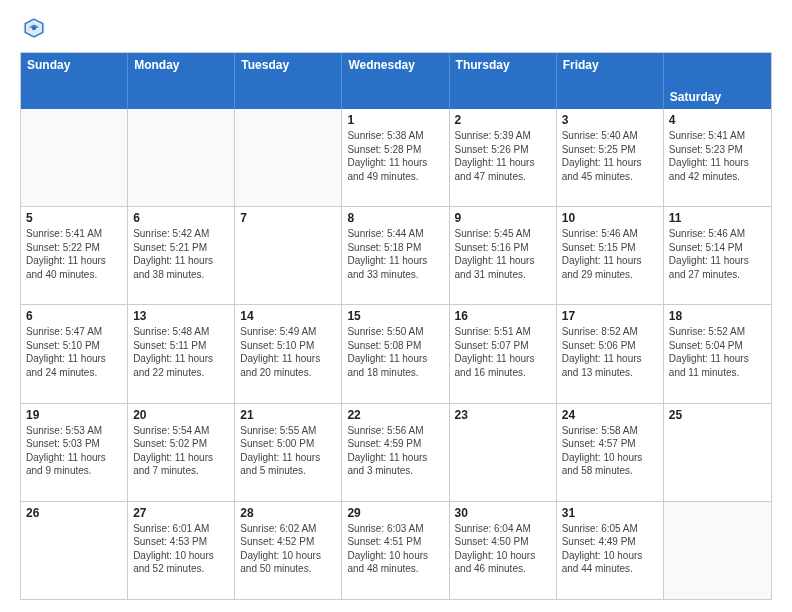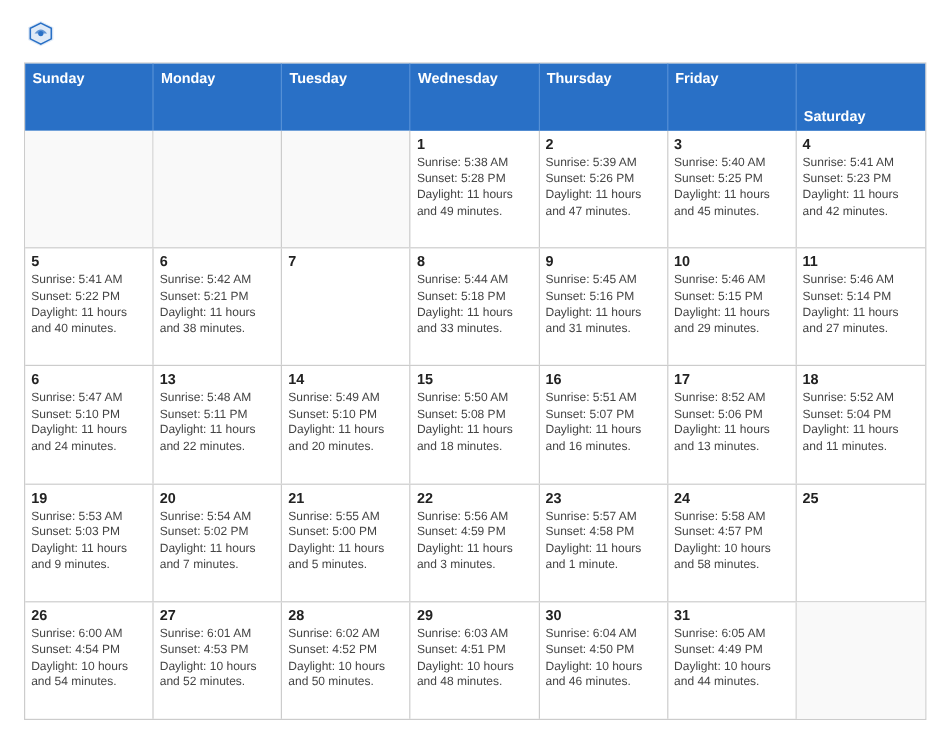--- a/index.html
+++ b/index.html
@@ -297,43 +297,35 @@
           </div>
           <div class="cal-cell">
             <span class="day-num">22</span>
             <div class="day-info">Sunrise: 5:56 AM
 Sunset: 4:59 PM
 Daylight: 11 hours
 and 3 minutes.</div>
           </div>
           <div class="cal-cell">
             <span class="day-num">23</span>
-            <div class="day-info">Sunrise: 5:57 AM
-Sunset: 4:58 PM
-Daylight: 11 hours
-and 1 minute.</div>
           </div>
           <div class="cal-cell">
             <span class="day-num">24</span>
             <div class="day-info">Sunrise: 5:58 AM
 Sunset: 4:57 PM
 Daylight: 10 hours
 and 58 minutes.</div>
           </div>
           <div class="cal-cell">
             <span class="day-num">25</span>
           </div>
         </div>
         <div class="cal-row">
           <div class="cal-cell">
             <span class="day-num">26</span>
-            <div class="day-info">Sunrise: 6:00 AM
-Sunset: 4:54 PM
-Daylight: 10 hours
-and 54 minutes.</div>
           </div>
           <div class="cal-cell">
             <span class="day-num">27</span>
             <div class="day-info">Sunrise: 6:01 AM
 Sunset: 4:53 PM
 Daylight: 10 hours
 and 52 minutes.</div>
           </div>
           <div class="cal-cell">
             <span class="day-num">28</span>

